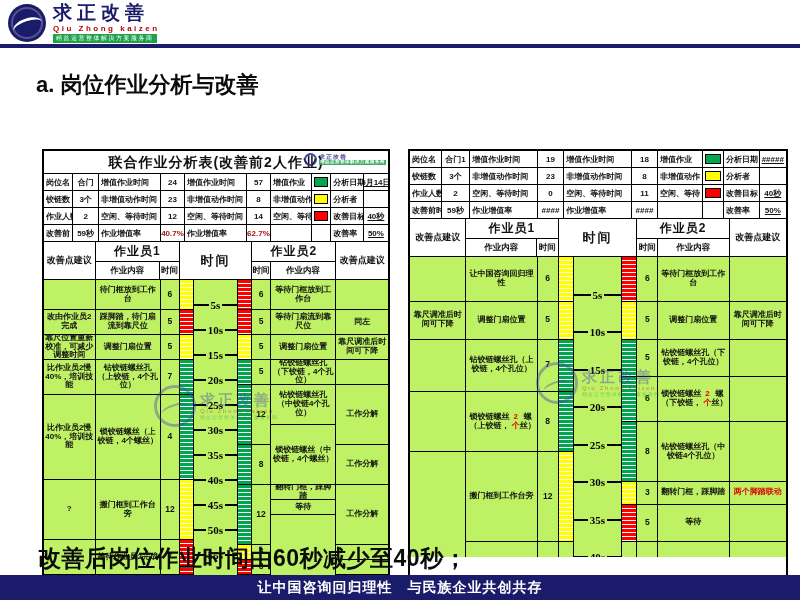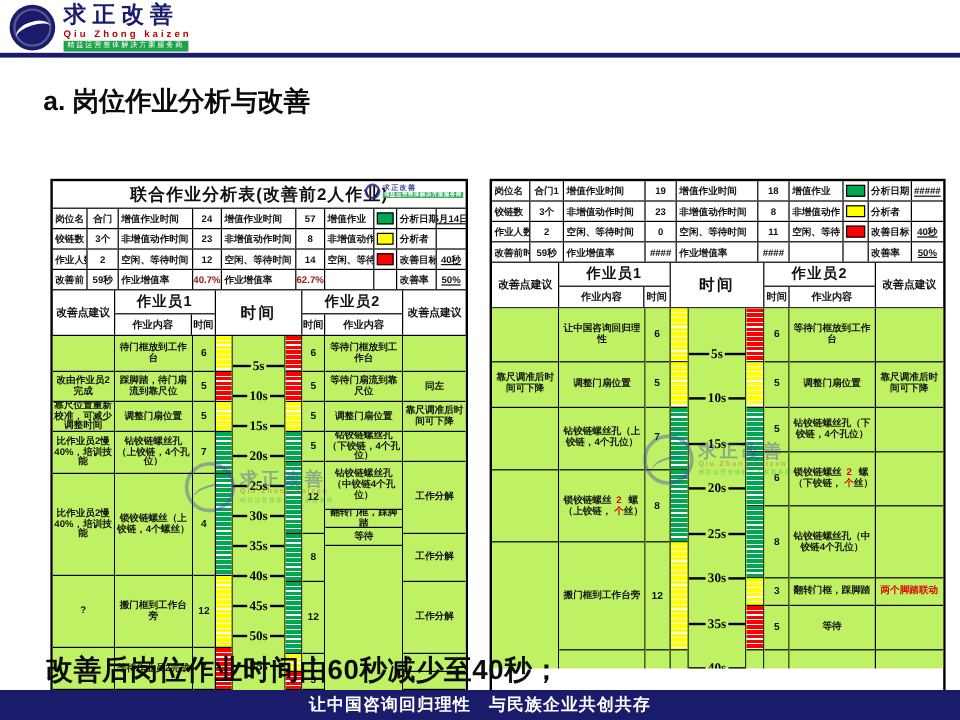--- a/index.html
+++ b/index.html
@@ -311,20 +311,21 @@
         <div class="bcell num" style="height: 60px;">12</div>
         <div class="bcell num" style="height: 15px;">3</div>
         <div class="bcell num" style="height: 15px;">3</div>
       </div>
       <div class="bcol col-task">
         <div class="bcell task" style="height: 30px;">等待门框放到工作台</div>
         <div class="bcell task" style="height: 25px;">等待门扇流到靠尺位</div>
         <div class="bcell task" style="height: 25px;">调整门扇位置</div>
         <div class="bcell task" style="height: 25px;">钻铰链螺丝孔（下铰链，4个孔位）</div>
         <div class="bcell task" style="height: 40px;">钻铰链螺丝孔（中铰链4个孔位）</div>
+        <div class="bcell task" style="height: 60px;">锁铰链螺丝（中铰链，4个螺丝）</div>
         <div class="bcell task" style="height: 15px;">翻转门框，踩脚踏</div>
         <div class="bcell task" style="height: 15px;">等待</div>
       </div>
       <div class="bcol col-sugg last">
         <div class="bcell sugg" style="height: 30px;"></div>
         <div class="bcell sugg" style="height: 25px;">同左</div>
         <div class="bcell sugg" style="height: 25px;">靠尺调准后时间可下降</div>
         <div class="bcell sugg" style="height: 25px;"></div>
         <div class="bcell sugg" style="height: 60px;">工作分解</div>
         <div class="bcell sugg" style="height: 40px;">工作分解</div>

